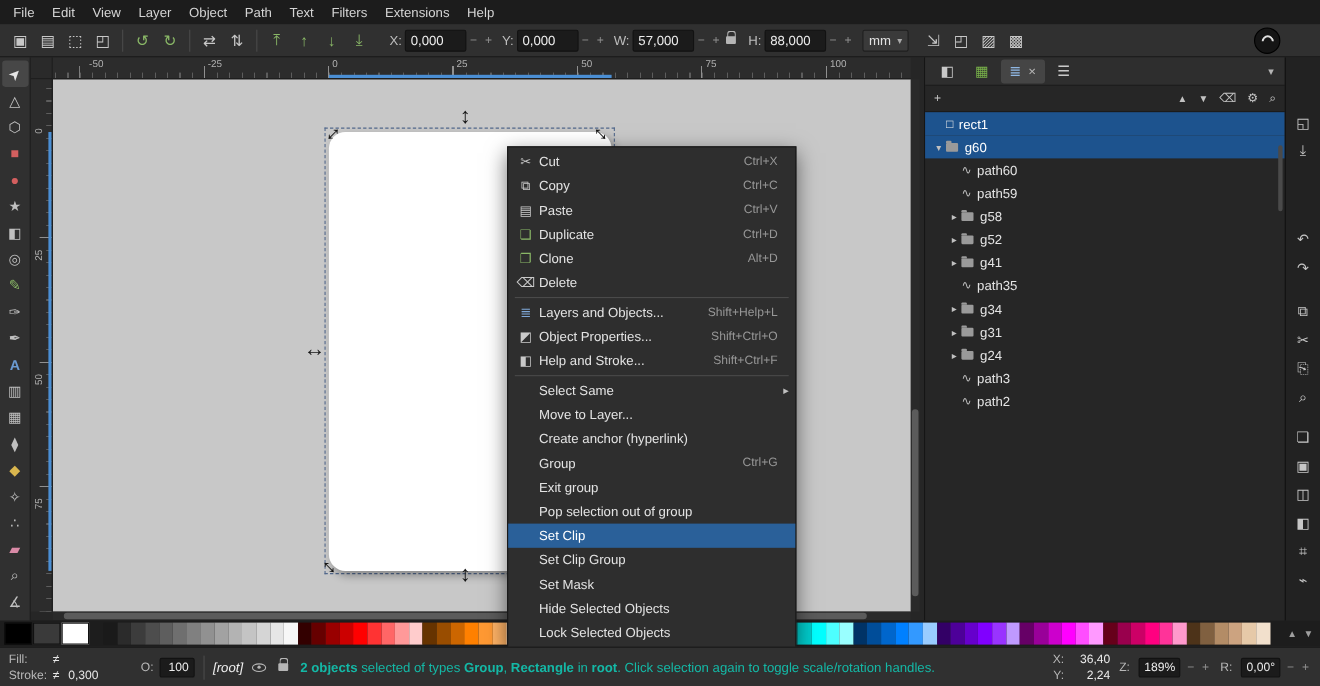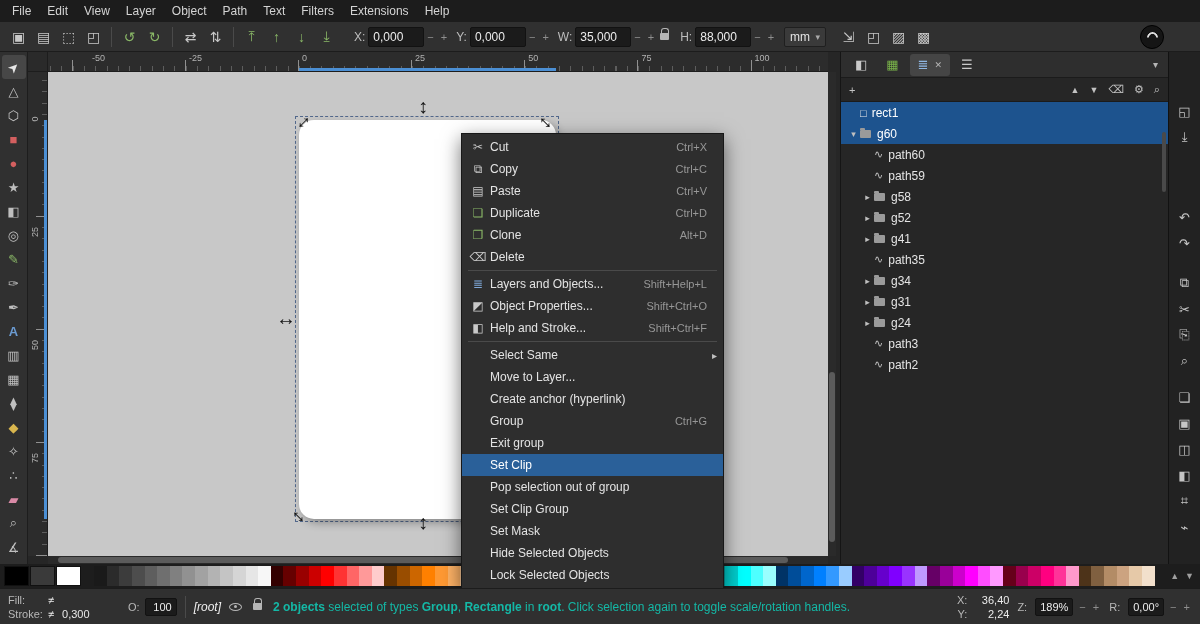--- a/index.html
+++ b/index.html
@@ -175,21 +175,21 @@
           <span class="fbox">0,000</span>
           <span class="spin">− +</span>
         </span>
         <span class="fld">
           <label>Y:</label>
           <span class="fbox">0,000</span>
           <span class="spin">− +</span>
         </span>
         <span class="fld">
           <label>W:</label>
-          <span class="fbox">35,000</span>
+          <span class="fbox">57,000</span>
           <span class="spin">− +</span>
         </span>
         <span class="lockicon" style="margin:0 4px"></span>
         <span class="fld">
           <label>H:</label>
           <span class="fbox">88,000</span>
           <span class="spin">− +</span>
         </span>
         <span class="unit">
           <span>mm</span>
@@ -280,21 +280,21 @@
         <span style="color:#bfbfbf;">∡</span>
       </span>
     </div>
 
   <div id="ruler-corner"></div>
 
   <div id="hruler">
     <div class="tmin"></div>
     <div class="tmaj"></div>
     <div id="hsel"></div>
-  <span class="rlabel" style="left:44px">-50</span>
+  <span class="rlabel" style="left:33px">-50</span>
       <span class="rlabel" style="left:140.9px">-25</span>
       <span class="rlabel" style="left:254.0px">0</span>
       <span class="rlabel" style="left:367.1px">25</span>
       <span class="rlabel" style="left:480.3px">50</span>
       <span class="rlabel" style="left:593.4px">75</span>
       <span class="rlabel" style="left:706.5px">100</span>
     </div>
 
   <div id="vruler">
     <div class="tmin"></div>
@@ -644,29 +644,29 @@
           <span class="cm-lb">Group</span>
           <span class="cm-sc">Ctrl+G</span>
           <span class="cm-ar"></span>
         </div>
         <div class="cm-item">
           <span class="cm-ic" style="color:#b9b9b9"></span>
           <span class="cm-lb">Exit group</span>
           <span class="cm-sc"></span>
           <span class="cm-ar"></span>
         </div>
+        <div class="cm-item">
+          <span class="cm-ic" style="color:#b9b9b9"></span>
+          <span class="cm-lb">Pop selection out of group</span>
+          <span class="cm-sc"></span>
+          <span class="cm-ar"></span>
+        </div>
         <div class="cm-item hl">
           <span class="cm-ic" style="color:#b9b9b9"></span>
           <span class="cm-lb">Set Clip</span>
-          <span class="cm-sc"></span>
-          <span class="cm-ar"></span>
-        </div>
-        <div class="cm-item">
-          <span class="cm-ic" style="color:#b9b9b9"></span>
-          <span class="cm-lb">Pop selection out of group</span>
           <span class="cm-sc"></span>
           <span class="cm-ar"></span>
         </div>
         <div class="cm-item">
           <span class="cm-ic" style="color:#b9b9b9"></span>
           <span class="cm-lb">Set Clip Group</span>
           <span class="cm-sc"></span>
           <span class="cm-ar"></span>
         </div>
         <div class="cm-item">

